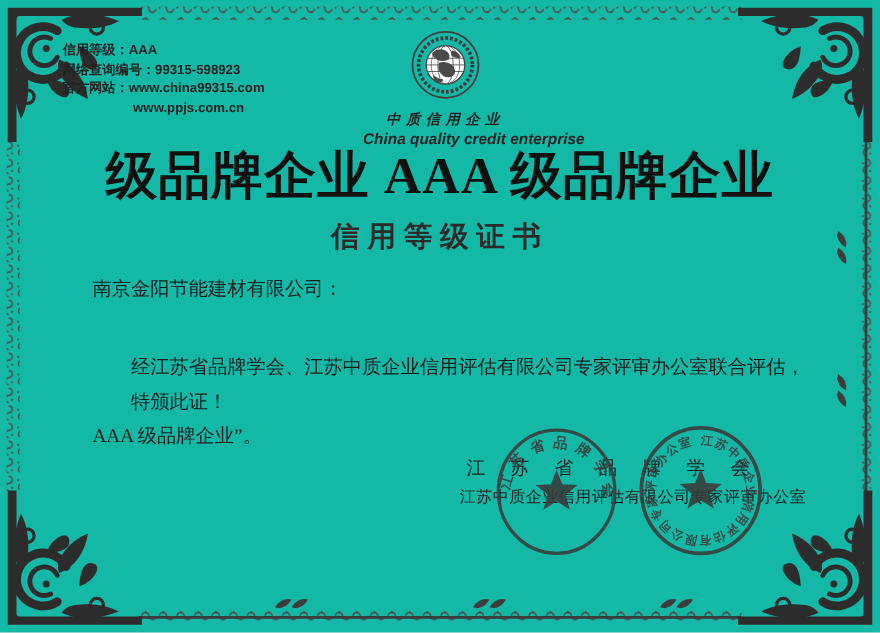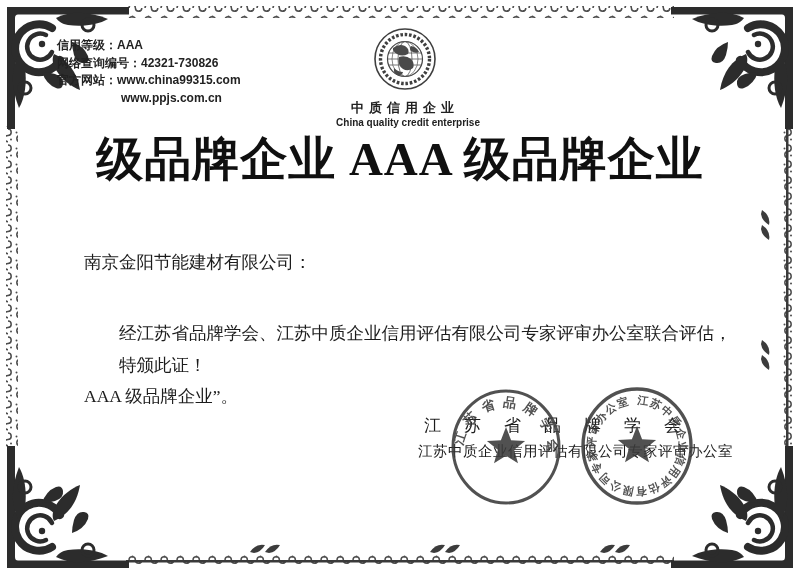--- a/index.html
+++ b/index.html
@@ -1,29 +1,29 @@
 <!DOCTYPE html>
 <html><head>
 <meta charset="utf-8">
 <style>
   html,body{margin:0;padding:0;background:#e8e8e8;}
-  .stage{width:800px;height:575px;position:relative;background:#ffffff;overflow:hidden;
+  .stage{width:800px;height:575px;position:relative;background:#14b8a6;overflow:hidden;
          font-family:"Liberation Serif","DejaVu Serif",serif;color:#1f1f1f;}
   
   .border-svg{position:absolute;left:0;top:0;width:800px;height:575px;pointer-events:none;}
   
   .info{position:absolute;left:57px;top:37px;font-family:"Liberation Sans","DejaVu Sans",sans-serif;
         font-weight:bold;font-size:12px;line-height:17.5px;color:#222;}
   .info .indent{padding-left:64px;}
   
-  .logo{position:absolute;left:330px;top:26px;width:150px;text-align:center;}
+  .logo{position:absolute;left:330px;top:26px;width:150px;text-align:center;font-style:italic;}
   .logo .cn{font-family:"Liberation Sans","DejaVu Sans",sans-serif;font-weight:bold;font-size:13px;
             letter-spacing:5px;color:#222;margin-top:1px;white-space:nowrap;}
-  .logo .en{font-family:"Liberation Sans","DejaVu Sans",sans-serif;font-weight:bold;font-size:10px;
-            color:#222;margin-top:0;white-space:nowrap;text-align:right;}
+  .logo .en{font-family:"Liberation Sans","DejaVu Sans",sans-serif;font-weight:bold;font-size:14px;
+            color:#222;margin-top:0;white-space:nowrap;}
   
   .title{position:absolute;left:0;top:128px;width:800px;text-align:center;font-weight:bold;
          font-size:47px;letter-spacing:1px;color:#101010;white-space:nowrap;}
   .subtitle{position:absolute;left:0;top:198px;width:800px;text-align:center;font-weight:bold;
             font-family:"Liberation Sans","DejaVu Sans",sans-serif;
             font-size:26px;letter-spacing:7px;color:#2a2a2a;}
   
   .bodytext{position:absolute;left:84px;top:247px;width:645px;font-size:17.5px;line-height:31px;
             color:#1c1c1c;}
   .bodytext .ind{text-indent:2em;margin-top:40px;}
@@ -92,21 +92,21 @@
     <use href="#sprig" transform="translate(770,340) rotate(90)"></use>
 
     <use href="#corner" transform="translate(2,2)"></use>
     <use href="#corner" transform="translate(798,2) scale(-1,1)"></use>
     <use href="#corner" transform="translate(2,573) scale(1,-1)"></use>
     <use href="#corner" transform="translate(798,573) scale(-1,-1)"></use>
   </svg>
 
   <div class="info">
     <div>信用等级：AAA</div>
-    <div>网络查询编号：42321-730826</div>
+    <div>网络查询编号：99315-598923</div>
     <div>官方网站：www.china99315.com</div>
     <div class="indent">www.ppjs.com.cn</div>
   </div>
 
   <div class="logo">
     <svg width="84" height="68" viewBox="0 0 84 68">
       <circle cx="42" cy="33" r="30" fill="none" stroke="#3f3f3f" stroke-width="1.6"></circle>
       <circle cx="42" cy="33" r="24.5" fill="none" stroke="#3f3f3f" stroke-width="3.4" stroke-dasharray="2.6 1.8"></circle>
       <circle cx="42" cy="33" r="17.5" fill="#ffffff" stroke="#444" stroke-width="1.2"></circle>
       <ellipse cx="42" cy="33" rx="7" ry="17.5" fill="none" stroke="#555" stroke-width="0.8"></ellipse>
@@ -115,20 +115,21 @@
       <path d="M30,22 q6,-5 12,-2 q5,3 3,8 q-6,3 -11,0 q-5,-3 -4,-6 Z" fill="#4a4a4a"></path>
       <path d="M36,31 q7,-2 12,2 q4,4 2,9 q-5,4 -10,1 q-6,-4 -4,-12 Z" fill="#4a4a4a"></path>
       <path d="M48,20 q6,1 8,6 q-4,2 -8,-1 q-2,-3 0,-5 Z" fill="#4a4a4a"></path>
       <path d="M31,42 q4,4 9,4 q-1,4 -6,3 q-4,-2 -3,-7 Z" fill="#4a4a4a"></path>
     </svg>
     <div class="cn">中质信用企业</div>
     <div class="en">China quality credit enterprise</div>
   </div>
 
   <div class="title">级品牌企业 AAA 级品牌企业</div>
+  <div class="subtitle">信用等级证书</div>
 
   <div class="bodytext">
     <div class="line">南京金阳节能建材有限公司：</div>
     <div class="line ind">经江苏省品牌学会、江苏中质企业信用评估有限公司专家评审办公室联合评估，</div>
     <div class="line ind issue">特颁此证！</div>
     <div class="line">AAA 级品牌企业”。</div>
   </div>
 
   <div class="sig-org1">江苏省品牌学会</div>
   <div class="sig-org2">江苏中质企业信用评估有限公司专家评审办公室</div>

